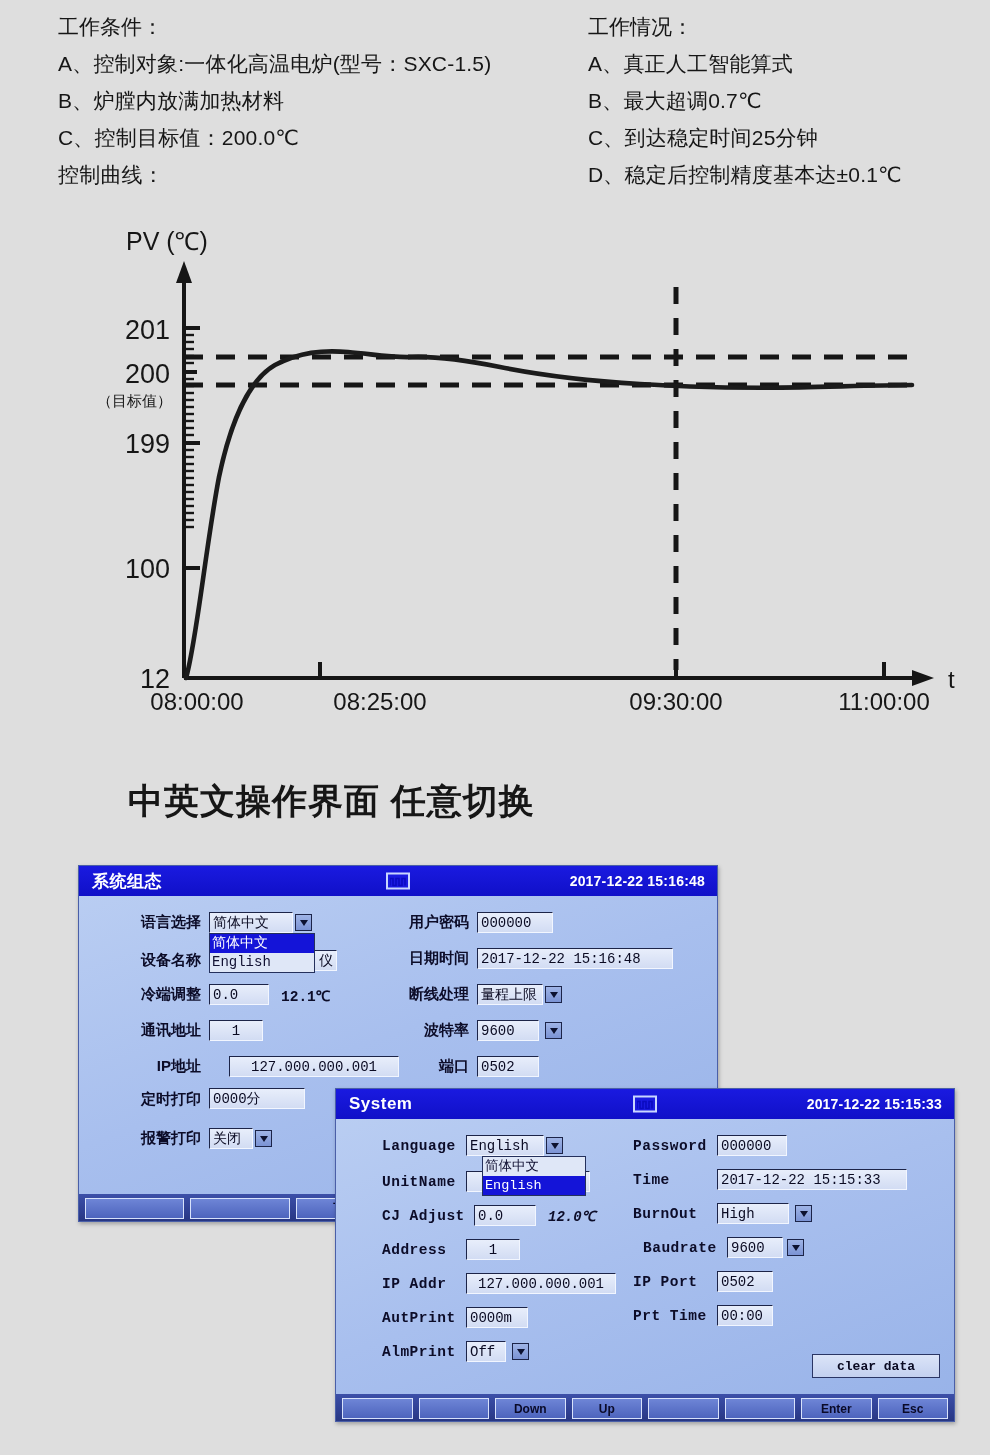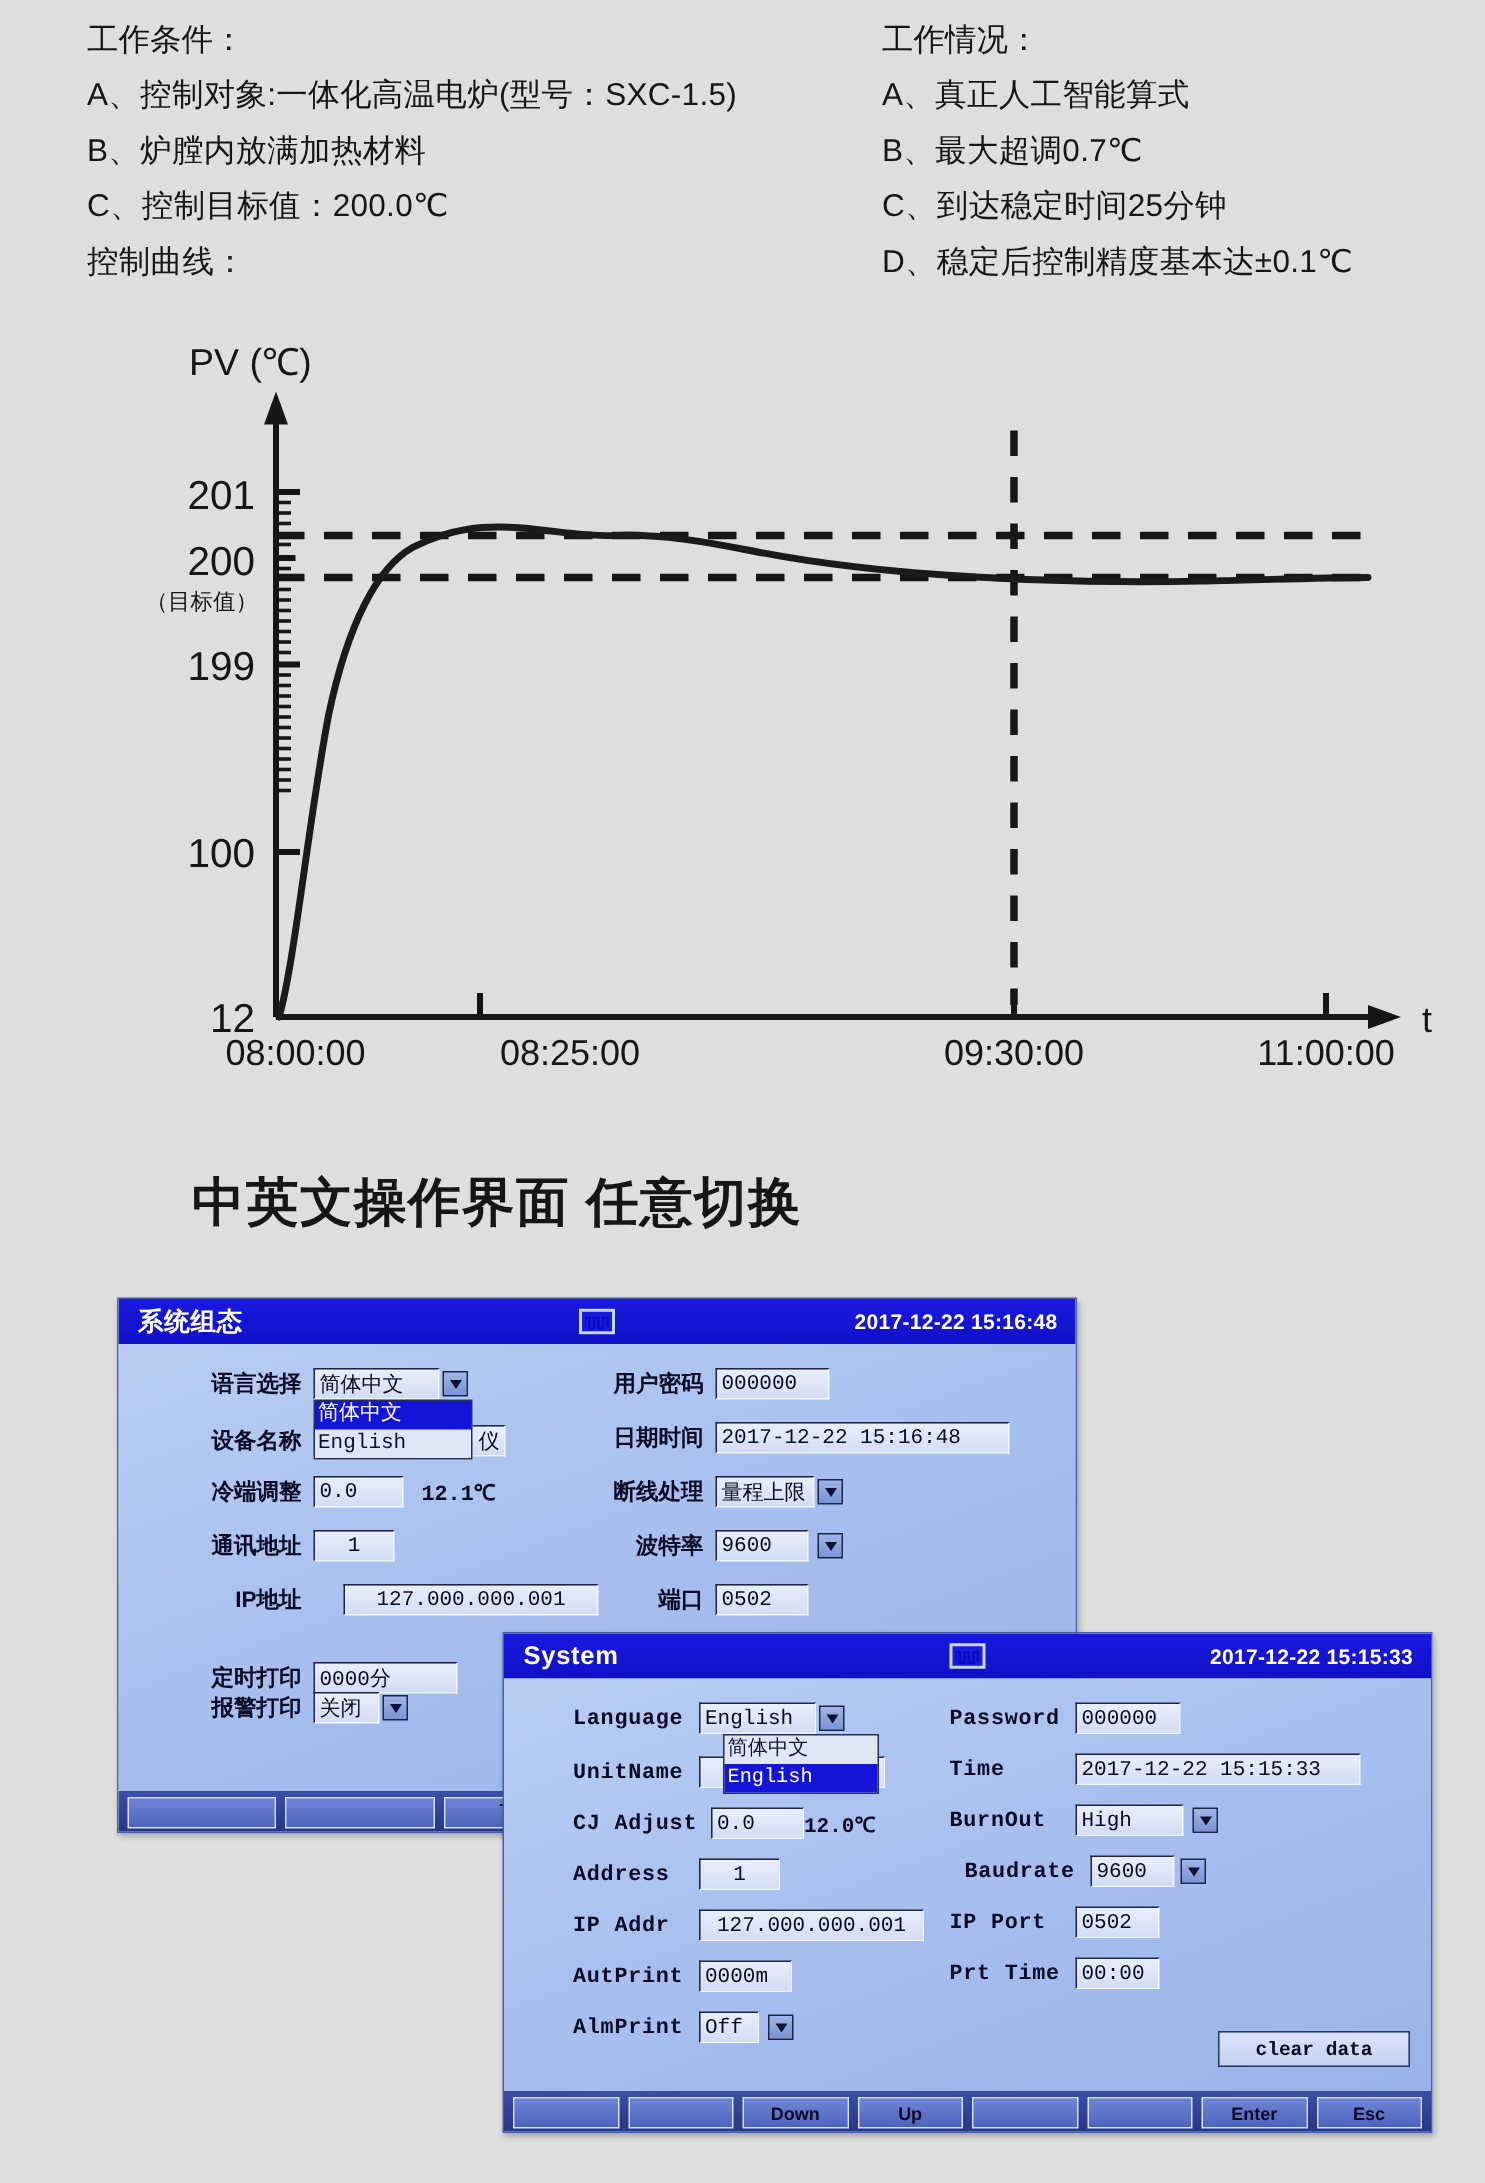--- a/index.html
+++ b/index.html
@@ -280,21 +280,21 @@
     <div class="frow" style="left:26px; top:124px;">
       <span class="flabel">通讯地址</span>
       <span class="fval" style="width:54px; justify-content:center;">1</span>
     </div>
 
     <div class="frow" style="left:26px; top:160px;gap:20px;">
       <span class="flabel">IP地址</span>
       <span class="fval" style="width:170px; justify-content:center;">127.000.000.001</span>
     </div>
 
-    <div class="frow" style="left:26px; top:212px;">
+    <div class="frow" style="left:26px; top:192px;align-items:flex-end;">
       <span class="flabel">定时打印</span>
       <span class="fval" style="width:96px;">0000分</span>
     </div>
 
     <div class="frow" style="left:26px; top:232px;">
       <span class="flabel">报警打印</span>
       <span class="fval" style="width:44px;">关闭</span>
       <span class="caret">
           <i></i>
         </span>
@@ -367,21 +367,21 @@
     </div>
 
     <div class="frow" style="left:46px; top:52px;">
       <span class="flabel">UnitName</span>
       <span class="fval" style="width:124px; justify-content:flex-end;">仪</span>
     </div>
 
     <div class="frow" style="left:46px; top:86px;">
       <span class="flabel" style="width:92px;">CJ Adjust</span>
       <span class="fval" style="width:62px;">0.0</span>
-      <span class="plain" style="">12.0℃</span>
+      <span class="plain" style="margin-left:12px;font-style:italic;">12.0℃</span>
     </div>
 
     <div class="frow" style="left:46px; top:120px;">
       <span class="flabel">Address</span>
       <span class="fval" style="width:54px; justify-content:center;">1</span>
     </div>
 
     <div class="frow" style="left:46px; top:154px;">
       <span class="flabel">IP Addr</span>
       <span class="fval" style="width:150px; justify-content:center;">127.000.000.001</span>

